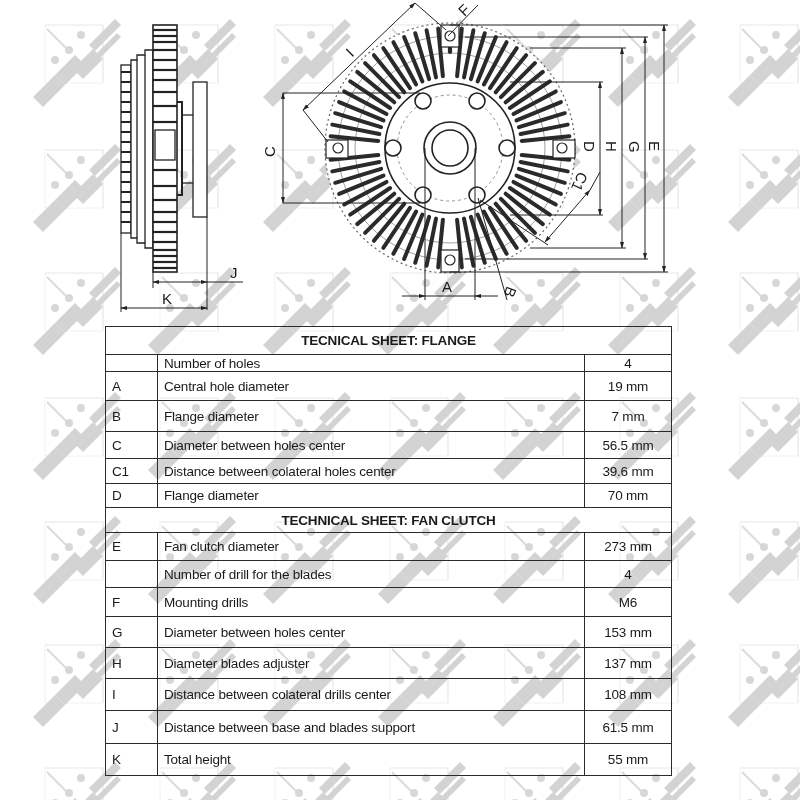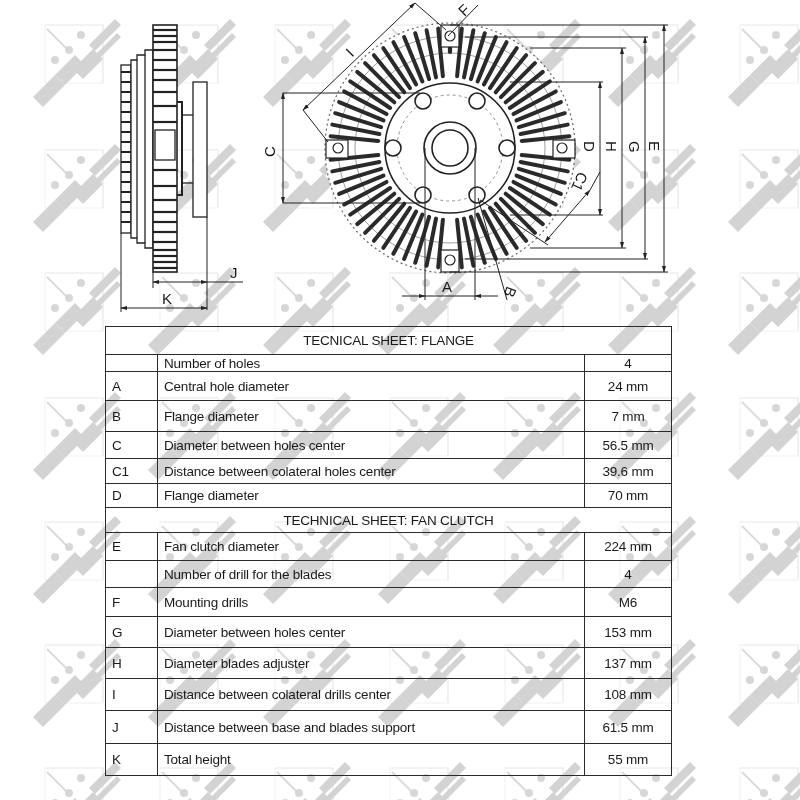--- a/index.html
+++ b/index.html
@@ -5,21 +5,21 @@
   html, body { margin:0; padding:0; }
   body { width:800px; height:800px; background:#ffffff; position:relative; overflow:hidden;
          font-family:"Liberation Sans", sans-serif; color:#1a1a1a; }
   #watermark { position:absolute; left:0; top:0; width:800px; height:800px; z-index:0; pointer-events:none; }
   #drawing { position:absolute; left:0; top:0; width:800px; height:320px; z-index:1; }
   #spec-table { position:absolute; left:105px; top:326px; width:567px; border-collapse:collapse; z-index:2;
                 font-size:13.5px; letter-spacing:-0.2px; }
   #spec-table td { border:1.6px solid #2b2b2b; padding:0 0 0 6px; background:transparent; white-space:nowrap; }
   #spec-table td.code { width:45px; }
   #spec-table td.val { width:86px; text-align:center; padding:0; }
-  #spec-table tr.section td { text-align:center; font-weight:normal; padding:0; font-size:13.5px; }
+  #spec-table tr.section td { text-align:center; font-weight:bold; padding:0; font-size:13.5px; }
   .dimlabel { font-family:"Liberation Sans", sans-serif; font-size:15px; fill:#1a1a1a; }
 </style>
 </head>
 <body>
 
 <svg id="watermark" viewBox="0 0 800 800">
   <defs>
     <g id="nrf-logo" opacity="0.55">
       <polyline points="0,0 58,0 58,58" fill="none" stroke="#d4d4d4" stroke-width="1.2"></polyline>
       <polyline points="0,0 0,58 58,58" fill="none" stroke="#e4e4e4" stroke-width="1"></polyline>
@@ -314,21 +314,21 @@
       <td colspan="3">TECNICAL SHEET: FLANGE</td>
     </tr>
     <tr style="height:17px">
       <td class="code"></td>
       <td>Number of holes</td>
       <td class="val">4</td>
     </tr>
     <tr style="height:29px">
       <td class="code">A</td>
       <td>Central hole diameter</td>
-      <td class="val">24 mm</td>
+      <td class="val">19 mm</td>
     </tr>
     <tr style="height:31px">
       <td class="code">B</td>
       <td>Flange diameter</td>
       <td class="val">7 mm</td>
     </tr>
     <tr style="height:27px">
       <td class="code">C</td>
       <td>Diameter between holes center</td>
       <td class="val">56.5 mm</td>
@@ -342,21 +342,21 @@
       <td class="code">D</td>
       <td>Flange diameter</td>
       <td class="val">70 mm</td>
     </tr>
     <tr class="section" style="height:25px">
       <td colspan="3">TECHNICAL SHEET: FAN CLUTCH</td>
     </tr>
     <tr style="height:28px">
       <td class="code">E</td>
       <td>Fan clutch diameter</td>
-      <td class="val">224 mm</td>
+      <td class="val">273 mm</td>
     </tr>
     <tr style="height:27px">
       <td class="code"></td>
       <td>Number of drill for the blades</td>
       <td class="val">4</td>
     </tr>
     <tr style="height:29px">
       <td class="code">F</td>
       <td>Mounting drills</td>
       <td class="val">M6</td>

